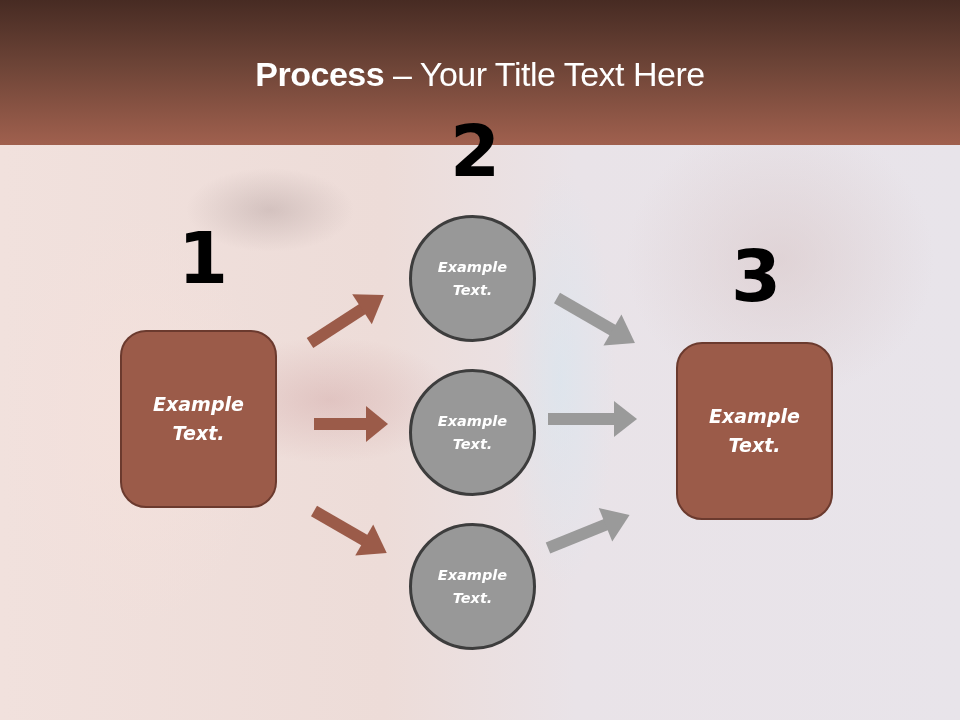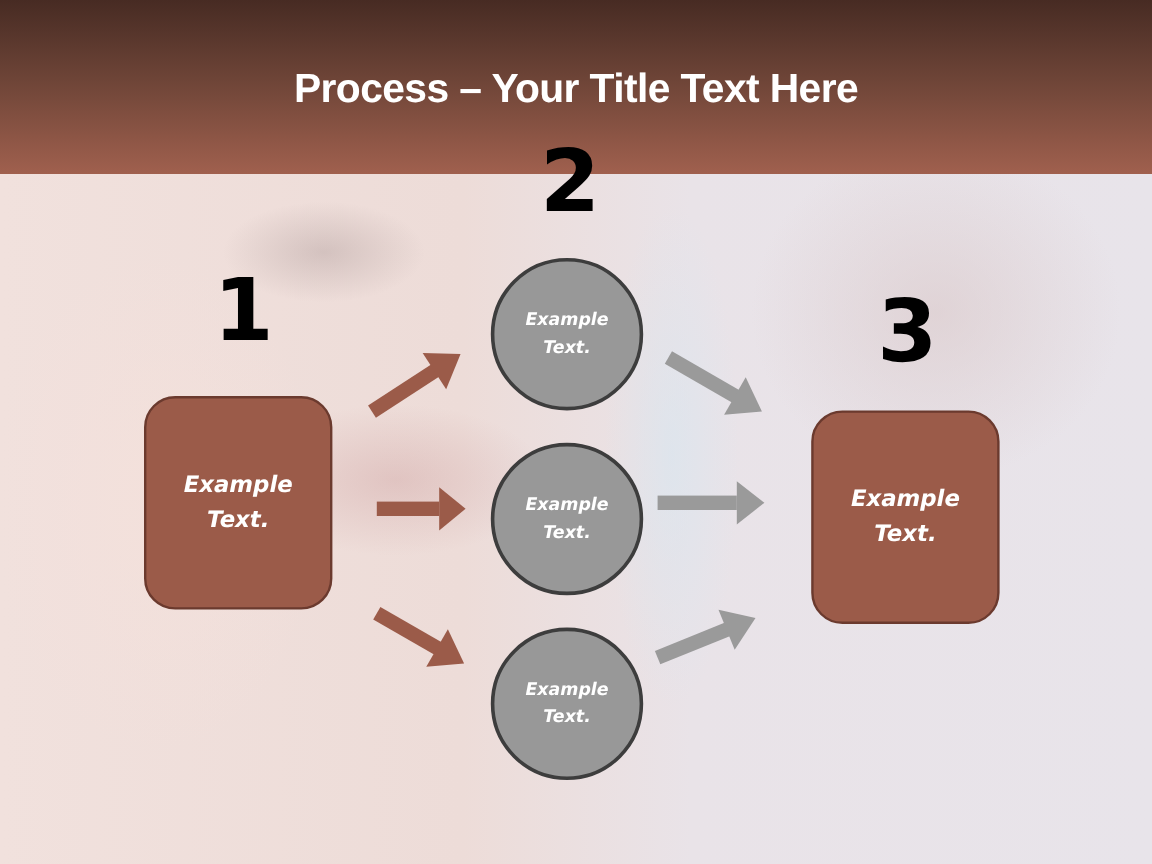--- a/index.html
+++ b/index.html
@@ -22,21 +22,21 @@
     .header {
       position: absolute; left: 0; top: 0; width: 960px; height: 145px;
       background: linear-gradient(180deg, #472b23 0%, #6d4437 45%, #a0604e 100%);
     }
     .title {
       position: absolute; left: 0; top: 55px; width: 960px; text-align: center;
       color: #ffffff; font-size: 34px; letter-spacing: -0.5px;
       font-family: "Liberation Sans", "DejaVu Sans", sans-serif;
     }
     .title b { font-weight: bold; }
-    .title span.rest { font-weight: bold; margin-top: 28px; }
+    .title span.rest { font-weight: normal; margin-top: 28px; }
     .num {
       position: absolute; color: #000; font-weight: bold; font-size: 72px;
       font-family: "DejaVu Sans", sans-serif; line-height: 1;
     }
     .box {
       position: absolute; width: 157px; height: 178px;
       background: #9b5b49; border: 2.5px solid #6b3a2e; border-radius: 26px;
       display: flex; flex-direction: column; align-items: center; justify-content: center;
       color: #fff; font-style: italic; font-weight: bold; font-size: 19px; line-height: 29px;
       font-family: "DejaVu Sans", sans-serif; text-align: center;

